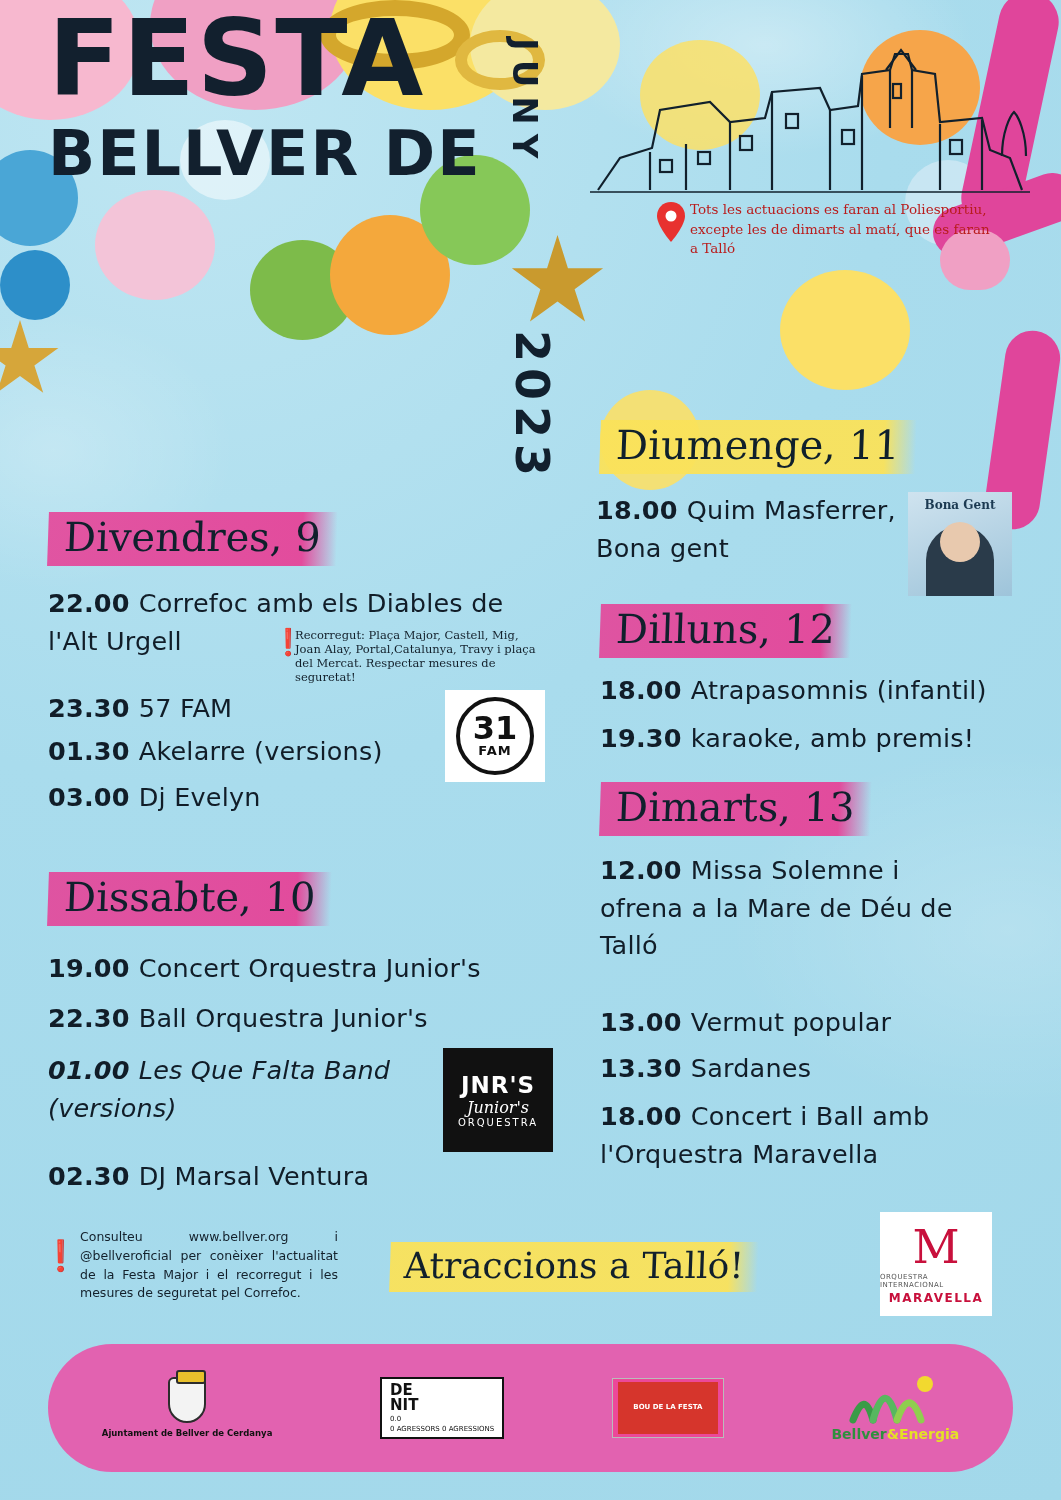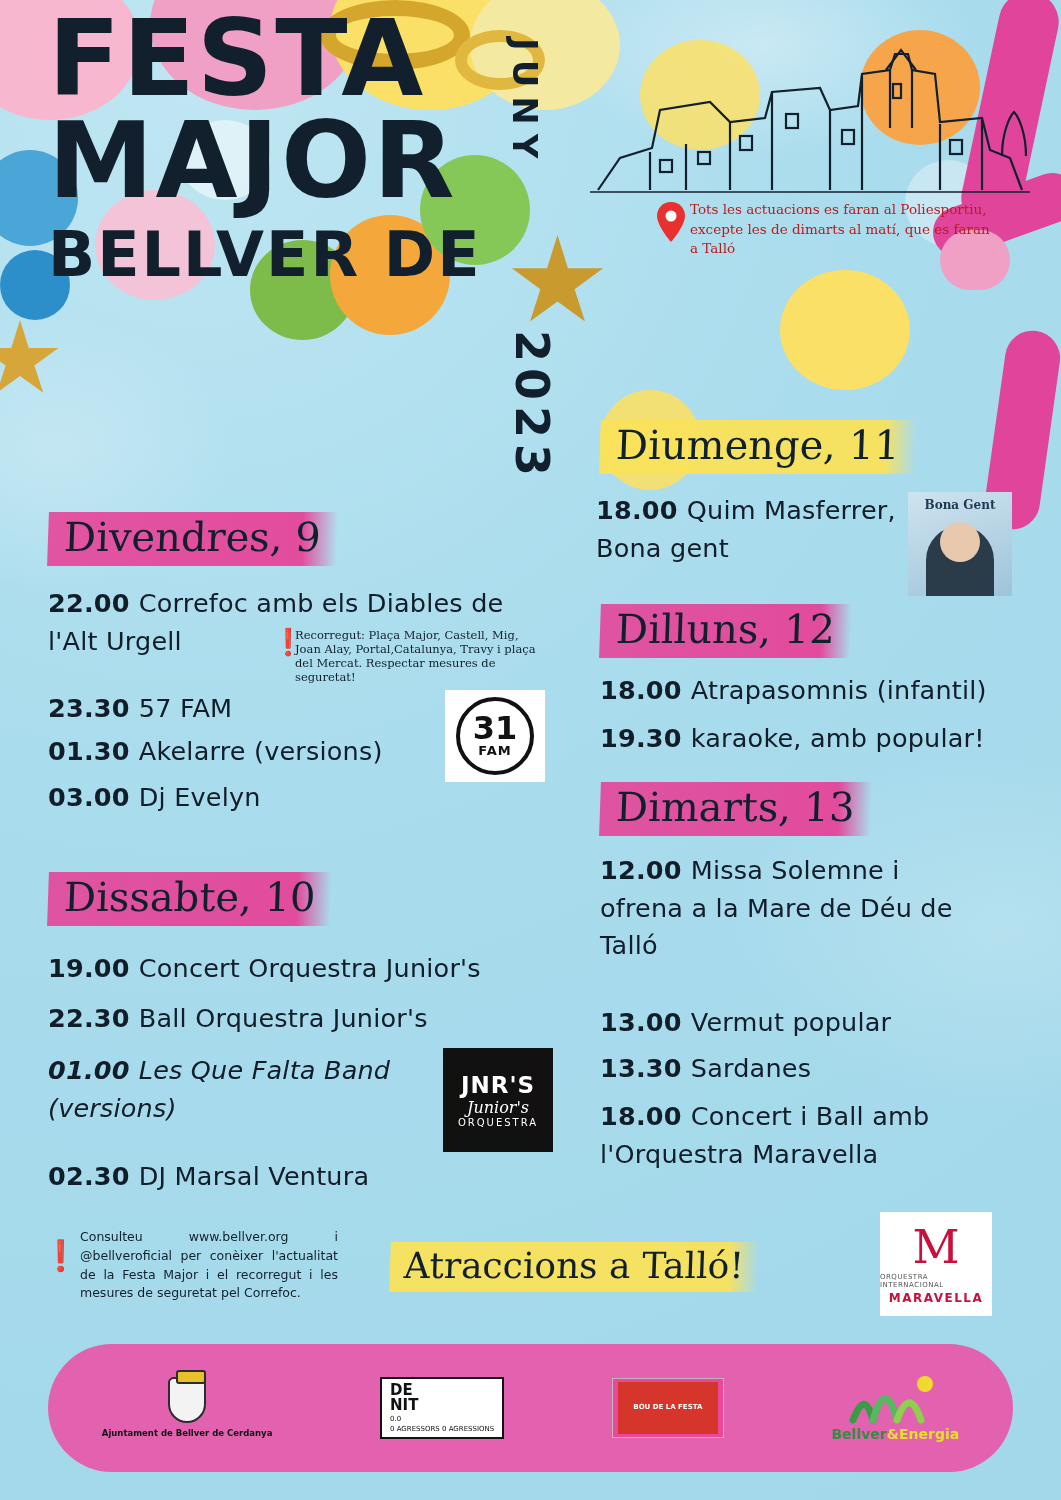--- a/index.html
+++ b/index.html
@@ -182,21 +182,20 @@
      clip-path:polygon(50% 0%,61% 35%,98% 35%,68% 57%,79% 91%,50% 70%,21% 91%,32% 57%,2% 35%,39% 35%);"></div>
   <div class="strip" style="left:-20px;top:320px;width:80px;height:80px;background:#d6a63a;
      clip-path:polygon(50% 0%,61% 35%,98% 35%,68% 57%,79% 91%,50% 70%,21% 91%,32% 57%,2% 35%,39% 35%);"></div>
 
   <div class="strip" style="left:320px;top:0px;width:150px;height:70px;border:16px solid #d4a72c;border-radius:50%;"></div>
   <div class="strip" style="left:455px;top:30px;width:90px;height:60px;border:12px solid #e0b840;border-radius:50%;"></div>
 </div>
 
 <div class="title-wrap">
   <div class="t1">FESTA</div>
-  <div class="t2">MAJOR</div>
   <div class="t3">BELLVER DE</div>
 </div>
 <div class="vertical-juny">JUNY</div>
 <div class="vertical-year">2023</div>
 
 <div class="village">
   <svg width="440" height="160" viewBox="0 0 440 160" fill="none" stroke="#11202c" stroke-width="2.2">
     <path d="M8 150 L30 118 L62 108 L70 70 L120 62 L140 82 L175 78 L182 52 L230 48 L240 70 L268 66 L272 34 L300 30 L305 14 L318 14 L322 30 L345 34 L350 82 L392 78 L400 110 L420 118 L432 150"></path>
     <path d="M300 30 L300 88 M322 30 L322 88"></path>
     <rect x="303" y="44" width="8" height="14"></rect>
@@ -289,21 +288,21 @@
   <div class="head"></div>
 </div>
 
 <div class="day hl-pink" style="left:600px; top:604px;">Dilluns, 12</div>
 <div class="evt" style="left:600px; top:672px;">
   <span class="t">18.00 </span>
   <span>Atrapasomnis (infantil)</span>
 </div>
 <div class="evt" style="left:600px; top:720px;">
   <span class="t">19.30 </span>
-  <span>karaoke, amb popular!</span>
+  <span>karaoke, amb premis!</span>
 </div>
 
 <div class="day hl-pink" style="left:600px; top:782px;">Dimarts, 13</div>
 <div class="evt" style="left:600px; top:852px; width:370px;">
   <span class="t">12.00 </span>
   <span>Missa Solemne i ofrena a la Mare de Déu de Talló</span>
 </div>
 <div class="evt" style="left:600px; top:1004px;">
   <span class="t">13.00 </span>
   <span>Vermut popular</span>

